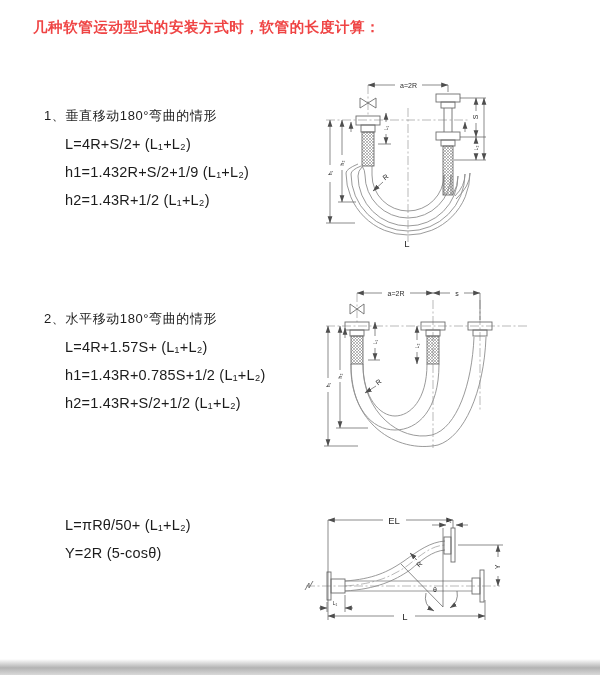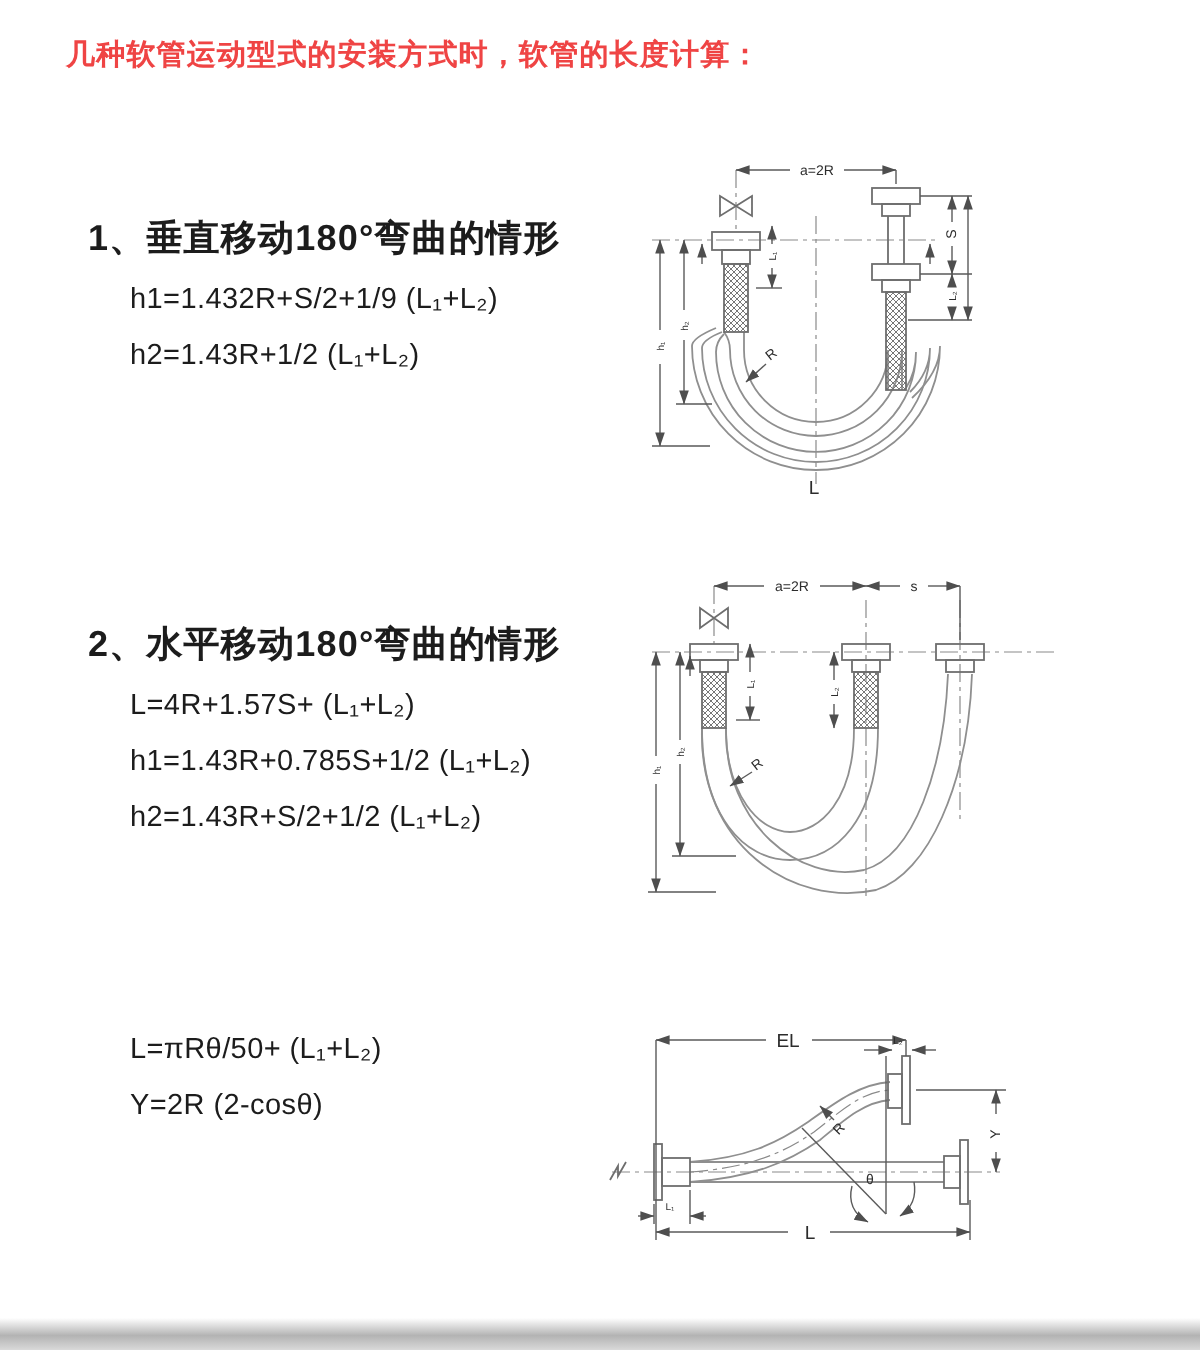--- a/index.html
+++ b/index.html
@@ -6,21 +6,21 @@
   body{
     width:600px;height:675px;background:#ffffff;position:relative;overflow:hidden;
     font-family:"Liberation Sans","DejaVu Sans",sans-serif;
   }
   .title{
     position:absolute;left:33px;top:18px;font-size:14.5px;font-weight:bold;
     color:#ef4444;letter-spacing:.6px;white-space:nowrap;
   }
   .sec{position:absolute;left:44px;color:#1c1c1c;}
   #sec1{top:107px}#sec2{top:310px}#sec3{top:517px}
-  .sec-heading{font-size:18px;font-weight:bold;letter-spacing:.6px;margin:0 0 11px 0;white-space:nowrap;}
+  .sec-heading{font-size:13px;font-weight:normal;letter-spacing:.6px;margin:0 0 11px 0;white-space:nowrap;}
   .formula{font-size:14.5px;font-weight:500;letter-spacing:.2px;margin:0 0 12px 21px;white-space:nowrap;}
   svg.diagram{position:absolute;overflow:visible;}
   #d1{left:298px;top:70px}#d2{left:312px;top:280px}#d3{left:298px;top:500px}
   .ol{fill:none;stroke:#6e6e6e;stroke-width:0.9;}
   .hs{fill:none;stroke:#8f8f8f;stroke-width:0.9;}
   .dm{fill:none;stroke:#5a5a5a;stroke-width:0.7;}
   .cl{fill:none;stroke:#8a8a8a;stroke-width:0.6;stroke-dasharray:9 2.5 2 2.5;}
   .lb{fill:#2c2c2c;font-size:7px;font-family:"Liberation Sans","DejaVu Sans",sans-serif;text-anchor:middle;}
   .lb-sm{font-size:5px;}
   .lb-lg{font-size:9.5px;}
@@ -30,34 +30,35 @@
     background:linear-gradient(to bottom,#ffffff 0%,#b3b3b3 55%,#d9d9d9 100%);
   }
 </style>
 </head>
 <body>
 
 <div class="title">几种软管运动型式的安装方式时，软管的长度计算：</div>
 
 <div class="sec" id="sec1">
   <p class="sec-heading">1、垂直移动180°弯曲的情形</p>
+  <p class="formula">L=4R+S/2+ (L₁+L₂)</p>
   <p class="formula">h1=1.432R+S/2+1/9 (L₁+L₂)</p>
   <p class="formula">h2=1.43R+1/2 (L₁+L₂)</p>
 </div>
 
 <div class="sec" id="sec2">
   <p class="sec-heading">2、水平移动180°弯曲的情形</p>
   <p class="formula">L=4R+1.57S+ (L₁+L₂)</p>
   <p class="formula">h1=1.43R+0.785S+1/2 (L₁+L₂)</p>
   <p class="formula">h2=1.43R+S/2+1/2 (L₁+L₂)</p>
 </div>
 
 <div class="sec" id="sec3">
   <p class="formula">L=πRθ/50+ (L₁+L₂)</p>
-  <p class="formula">Y=2R (2-cosθ)</p>
+  <p class="formula">Y=2R (5-cosθ)</p>
 </div>
 
 <svg class="diagram" id="d1" width="245" height="195" viewBox="0 0 245 195">
   <defs>
     <marker id="ae1" markerWidth="8" markerHeight="6" refX="6.8" refY="3" orient="auto-start-reverse" markerUnits="userSpaceOnUse">
       <path d="M0,0.6 L7,3 L0,5.4 Z" fill="#4e4e4e"></path>
     </marker>
     <pattern id="hatch1" width="3" height="3" patternUnits="userSpaceOnUse">
       <path d="M0,3 L3,0 M0,0 L3,3" stroke="#777" stroke-width="0.5"></path>
     </pattern>

